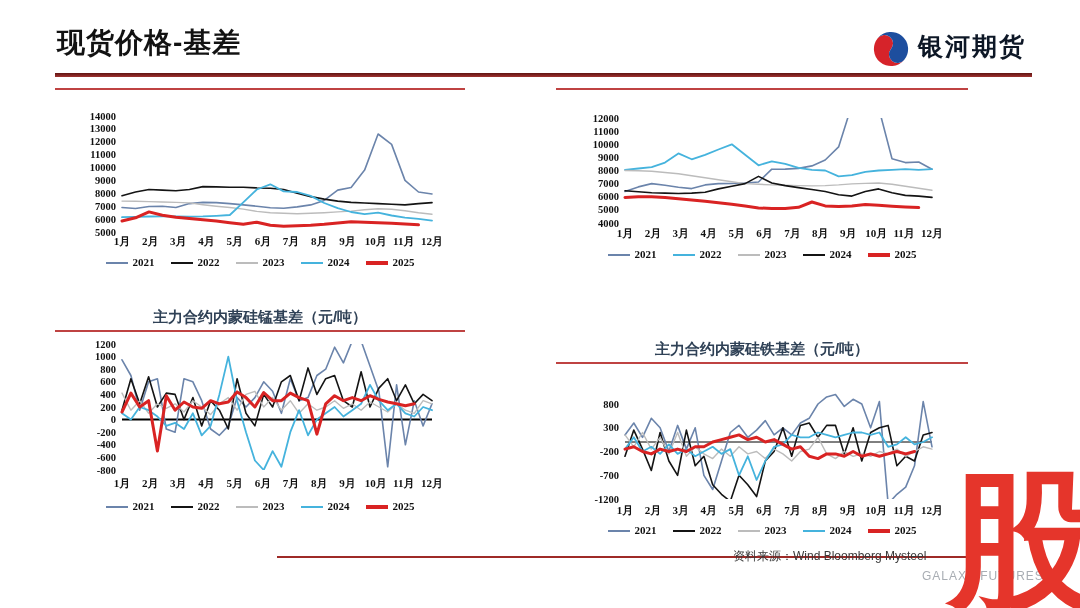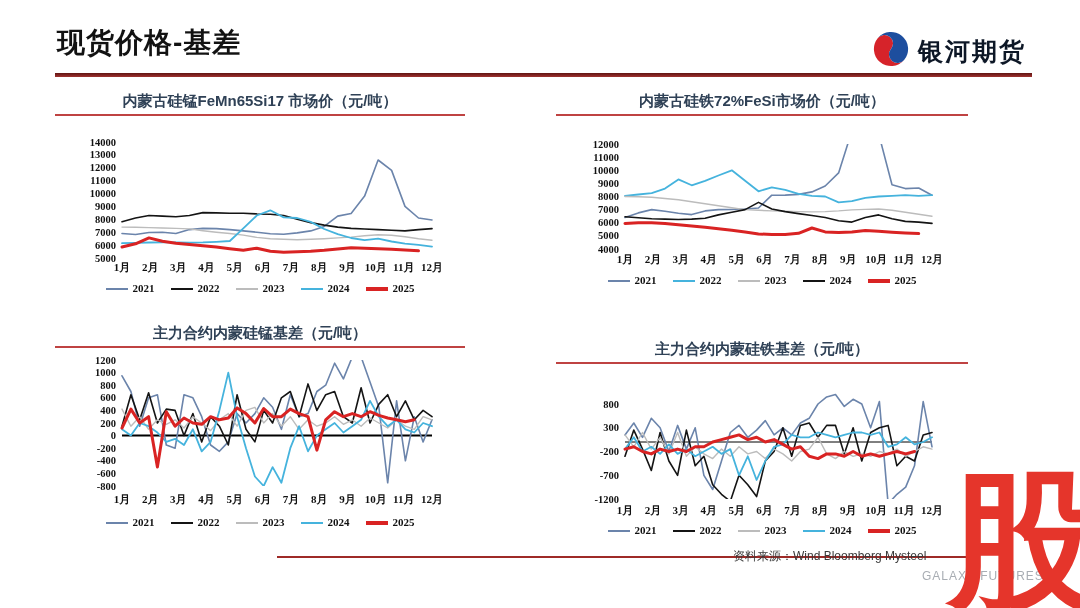--- a/index.html
+++ b/index.html
@@ -1,26 +1,26 @@
 <!DOCTYPE html>
 <html><head>
 <meta charset="utf-8">
 <style>
   html,body{margin:0;padding:0;background:#fff;}
   .slide{position:relative;width:1080px;height:608px;background:#ffffff;overflow:hidden;
          font-family:"Liberation Sans",sans-serif;}
   .page-title{position:absolute;left:57px;top:24px;font-size:28px;font-weight:bold;color:#121212;letter-spacing:1px;}
   .header-rule{position:absolute;left:55px;top:73px;width:977px;height:4px;
                background:linear-gradient(to bottom,#5f1412,#a03330);}
-  .logo{position:absolute;left:872px;top:30px;display:flex;align-items:center;gap:8px;}
+  .logo{position:absolute;left:872px;top:30px;display:flex;align-items:flex-start;gap:8px;}
   .logo-text{font-size:25px;font-weight:bold;color:#0d1726;letter-spacing:2px;}
   .chart{position:absolute;}
   #chart-0{left:55px;top:88px;width:410px;}
   #chart-1{left:556px;top:88px;width:412px;}
-  #chart-2{left:55px;top:320px;width:410px;}
+  #chart-2{left:55px;top:304px;width:410px;}
   #chart-3{left:556px;top:336px;width:412px;}
   .chart-title{text-align:center;font-size:15px;font-weight:bold;color:#2f4156;height:26px;line-height:26px;}
   .chart-rule{height:2px;background:#bf4342;}
   svg.plot{display:block;margin-top:4px;}
   .tick{font-family:"Liberation Serif",serif;font-weight:bold;font-size:10.5px;fill:#111;}
   .mlbl{font-family:"Liberation Serif",serif;font-weight:bold;font-size:11px;fill:#111;}
   .legend{display:flex;justify-content:center;align-items:center;gap:16px;margin-top:4px;
           font-family:"Liberation Serif",serif;font-weight:bold;font-size:11px;color:#111;}
   .lg-line{display:inline-block;width:22px;margin-right:5px;vertical-align:middle;}
   .footer-rule{position:absolute;left:277px;top:556px;width:698px;height:2px;background:#9e2a27;}
@@ -44,21 +44,20 @@
           <path d="M20 38 A18 18 0 1 0 20 2 A9 9 0 0 1 20 20 A9 9 0 0 0 20 38 Z" fill="#1d4e9e"></path>
         </g>
       </svg>
     </span>
     <span class="logo-text">银河期货</span>
   </div>
 
   <div class="header-rule"></div>
 
   <div class="chart" id="chart-0">
-    <div class="chart-title">内蒙古硅锰FeMn65Si17 市场价（元/吨）</div>
     <div class="chart-rule"></div>
     <svg class="plot" id="plot-0" width="410" height="158" viewBox="0 0 410 158">
         <defs>
           <clipPath id="clip0">
             <rect x="65" y="22" width="314" height="116"></rect>
           </clipPath>
         </defs>
         <text x="61" y="25.5" text-anchor="end" class="tick">14000</text>
         <text x="61" y="38.3888888888889" text-anchor="end" class="tick">13000</text>
         <text x="61" y="51.27777777777777" text-anchor="end" class="tick">12000</text>
@@ -92,21 +91,20 @@
     <div class="legend" id="legend-0">
         <span><span class="lg-line" style="background: rgb(107, 132, 171); height: 2px;"></span><span>2021</span></span>
         <span><span class="lg-line" style="background: rgb(20, 20, 20); height: 2px;"></span><span>2022</span></span>
         <span><span class="lg-line" style="background: rgb(188, 188, 188); height: 2px;"></span><span>2023</span></span>
         <span><span class="lg-line" style="background: rgb(69, 179, 221); height: 2px;"></span><span>2024</span></span>
         <span><span class="lg-line" style="background: rgb(217, 35, 35); height: 4px;"></span><span>2025</span></span>
       </div>
   </div>
 
   <div class="chart" id="chart-1">
-    <div class="chart-title">内蒙古硅铁72%FeSi市场价（元/吨）</div>
     <div class="chart-rule"></div>
     <svg class="plot" id="plot-1" width="412" height="150" viewBox="0 0 412 150">
         <defs>
           <clipPath id="clip1">
             <rect x="67" y="24" width="311" height="105"></rect>
           </clipPath>
         </defs>
         <text x="63" y="27.5" text-anchor="end" class="tick">12000</text>
         <text x="63" y="40.625" text-anchor="end" class="tick">11000</text>
         <text x="63" y="53.75" text-anchor="end" class="tick">10000</text>

